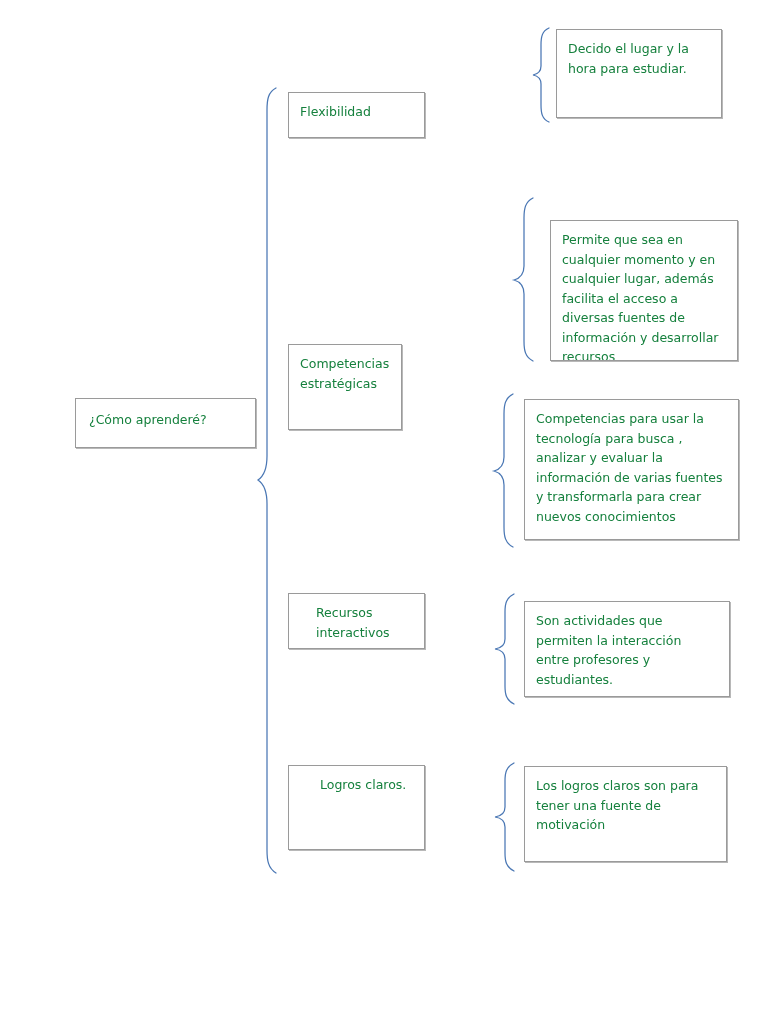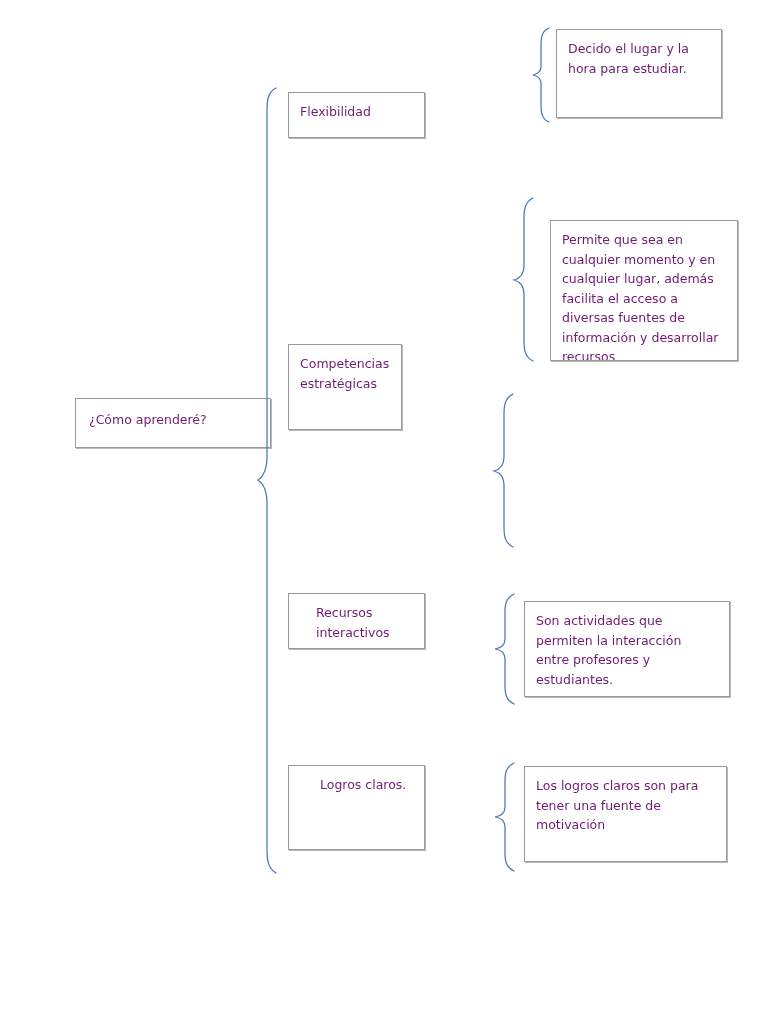--- a/index.html
+++ b/index.html
@@ -25,25 +25,25 @@
     box-sizing: border-box;
     background: #ffffff;
     border: 1px solid #9a9a9a;
     box-shadow: 1px 1px 0 0 #b8b8b8;
     overflow: hidden;
   }
   .node .txt {
     display: block;
     font-size: 12.5px;
     line-height: 19.5px;
-    color: #701a75;
+    color: #15803d;
     white-space: pre-line;
   }
   
-  #node-root { left: 75px; top: 398px; width: 196px; height: 50px; }
+  #node-root { left: 75px; top: 398px; width: 181px; height: 50px; }
   #node-root .txt { padding: 11px 0 0 13px; }
 
   
   .mid { width: 137px; }
   .mid .txt { padding: 9px 0 0 11px; }
   #node-m0 { left: 288px; top: 92px;  width: 137px; height: 46px; }
   #node-m1 { left: 288px; top: 208px; width: 130px; height: 70px; }
   #node-m2 { left: 288px; top: 344px; width: 114px; height: 86px; }
   #node-m3 { left: 288px; top: 593px; width: 137px; height: 56px; padding-left: 16px; }
   #node-m4 { left: 288px; top: 765px; width: 137px; height: 85px; padding-left: 20px; }
@@ -121,20 +121,23 @@
   </div>
   <svg class="brace" style="left:490px; top:392px;" width="28" height="157" viewBox="0 0 28 157">
     <path d="M 23 2
              C 15 6, 14 13, 14 22
              L 14 65
              C 14 73, 11 77, 4 79
              C 11 81, 14 85, 14 93
              L 14 135
              C 14 144, 15 151, 23 155"></path>
   </svg>
+  <div class="node det" id="node-d2">
+    <span class="txt">Competencias para usar la tecnología para busca , analizar y evaluar la información de varias fuentes y transformarla para crear nuevos conocimientos</span>
+  </div>
 
   <div class="node mid" id="node-m3">
     <span class="txt">Recursos interactivos</span>
   </div>
   <svg class="brace" style="left:491px; top:592px;" width="28" height="114" viewBox="0 0 28 114">
     <path d="M 23 2
              C 15 6, 14 12, 14 20
              L 14 47
              C 14 53, 11 56, 4 57
              C 11 58, 14 61, 14 67

